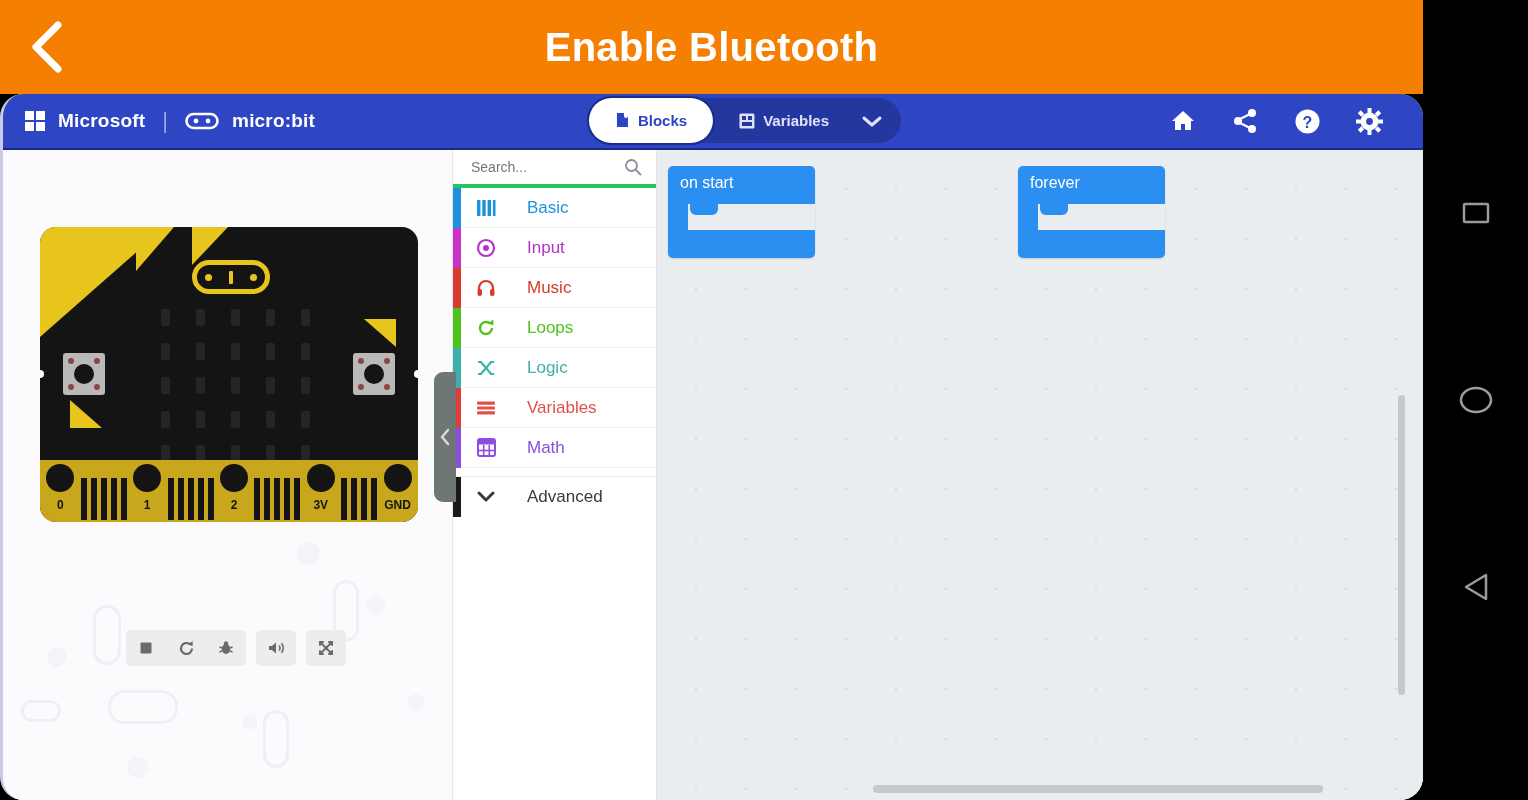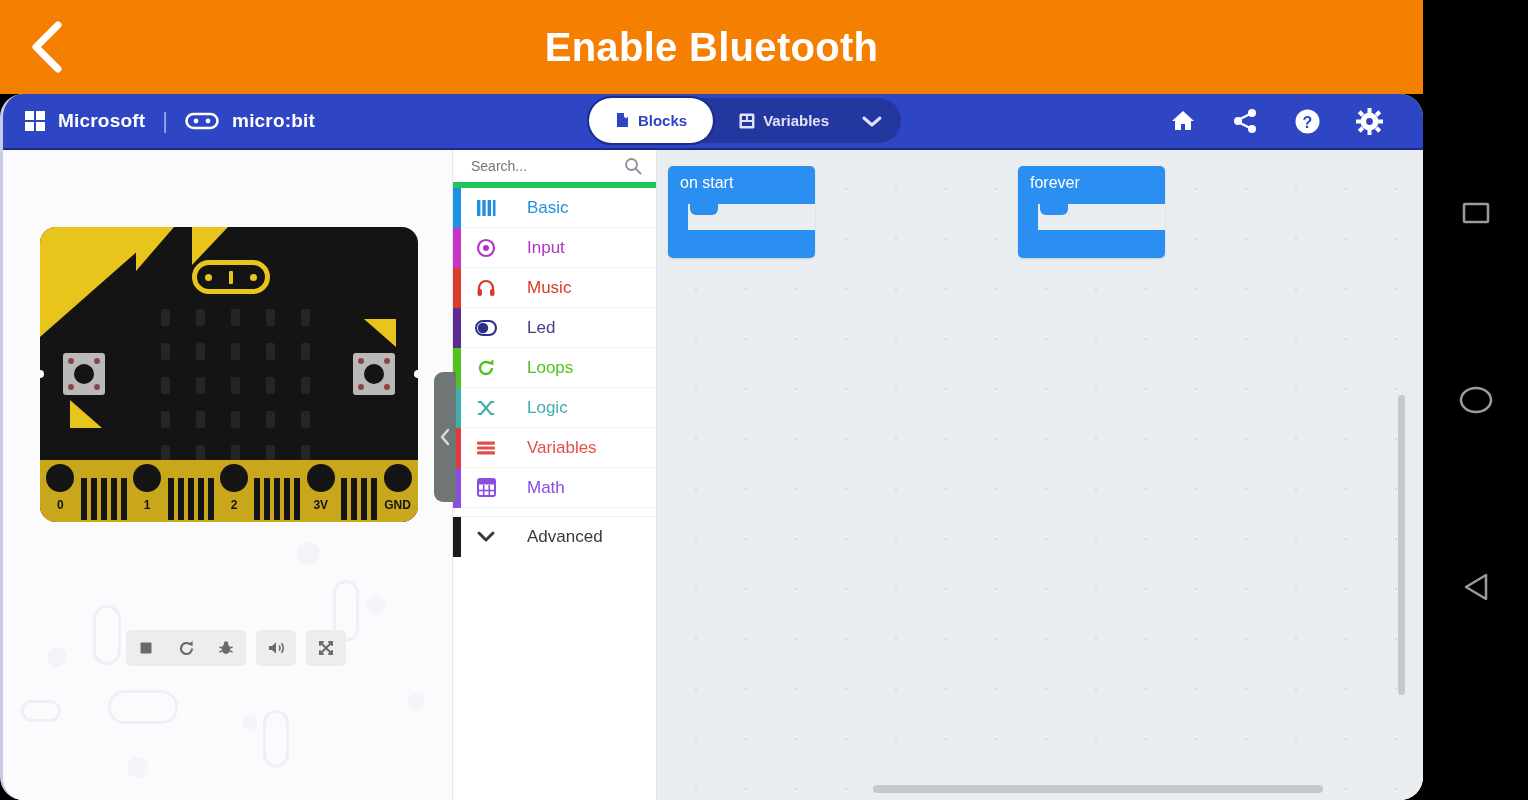--- a/index.html
+++ b/index.html
@@ -173,21 +173,21 @@
     cursor: pointer; background: #eceded;
   }
 
   
   .toolbox {
     position: relative; width: 204px; height: 650px; background: #fff;
     border-right: 1px solid #e3e3e8;
   }
   .tb-search {
     height: 38px; display: flex; align-items: center; justify-content: space-between;
-    padding: 0 14px 0 18px; border-bottom: 6px solid #22c55e;
+    padding: 0 14px 0 18px; border-bottom: 4px solid #22c55e;
   }
   .tb-search input {
     border: none; outline: none; background: transparent;
     font-size: 14px; color: #9a9aa5; font-family: "Liberation Sans", sans-serif; width: 140px;
   }
   .cat-list { overflow: hidden; }
   .cat {
     position: relative; display: flex; align-items: center; gap: 30px;
     height: 40px; padding-left: 22px; cursor: pointer;
     border-bottom: 1px solid #f4f4f7;
@@ -575,30 +575,20 @@
             <span class="cicon">
               <svg width="20" height="20" viewBox="0 0 20 20">
                   <path d="M3 13V10a7 7 0 0 1 14 0v3" fill="none" stroke="#D83B2B" stroke-width="2.2"></path>
                   <rect x="1.5" y="11" width="4.5" height="7" rx="2" fill="#D83B2B"></rect>
                   <rect x="14" y="11" width="4.5" height="7" rx="2" fill="#D83B2B"></rect>
                 </svg>
             </span>
             <span class="clabel" style="color:#D83B2B">Music</span>
           </div>
 
-          <div class="cat">
-            <span class="stripe" style="background:#5B2D91"></span>
-            <span class="cicon">
-              <svg width="22" height="16" viewBox="0 0 22 16">
-                  <rect x="1" y="1" width="20" height="14" rx="7" fill="none" stroke="#2D2D8C" stroke-width="2"></rect>
-                  <circle cx="8" cy="8" r="5.2" fill="#2D2D8C"></circle>
-                </svg>
-            </span>
-            <span class="clabel" style="color:#4A3B8C">Led</span>
-          </div>
 
 
           <div class="cat">
             <span class="stripe" style="background:#4FC21B"></span>
             <span class="cicon">
               <svg width="20" height="20" viewBox="0 0 20 20">
                   <path d="M16 10a6 6 0 1 1-2.4-4.8" fill="none" stroke="#4FC21B" stroke-width="2.4"></path>
                   <polygon points="17.4,1.6 17.4,7.2 12,5.6" fill="#4FC21B"></polygon>
                 </svg>
             </span>

